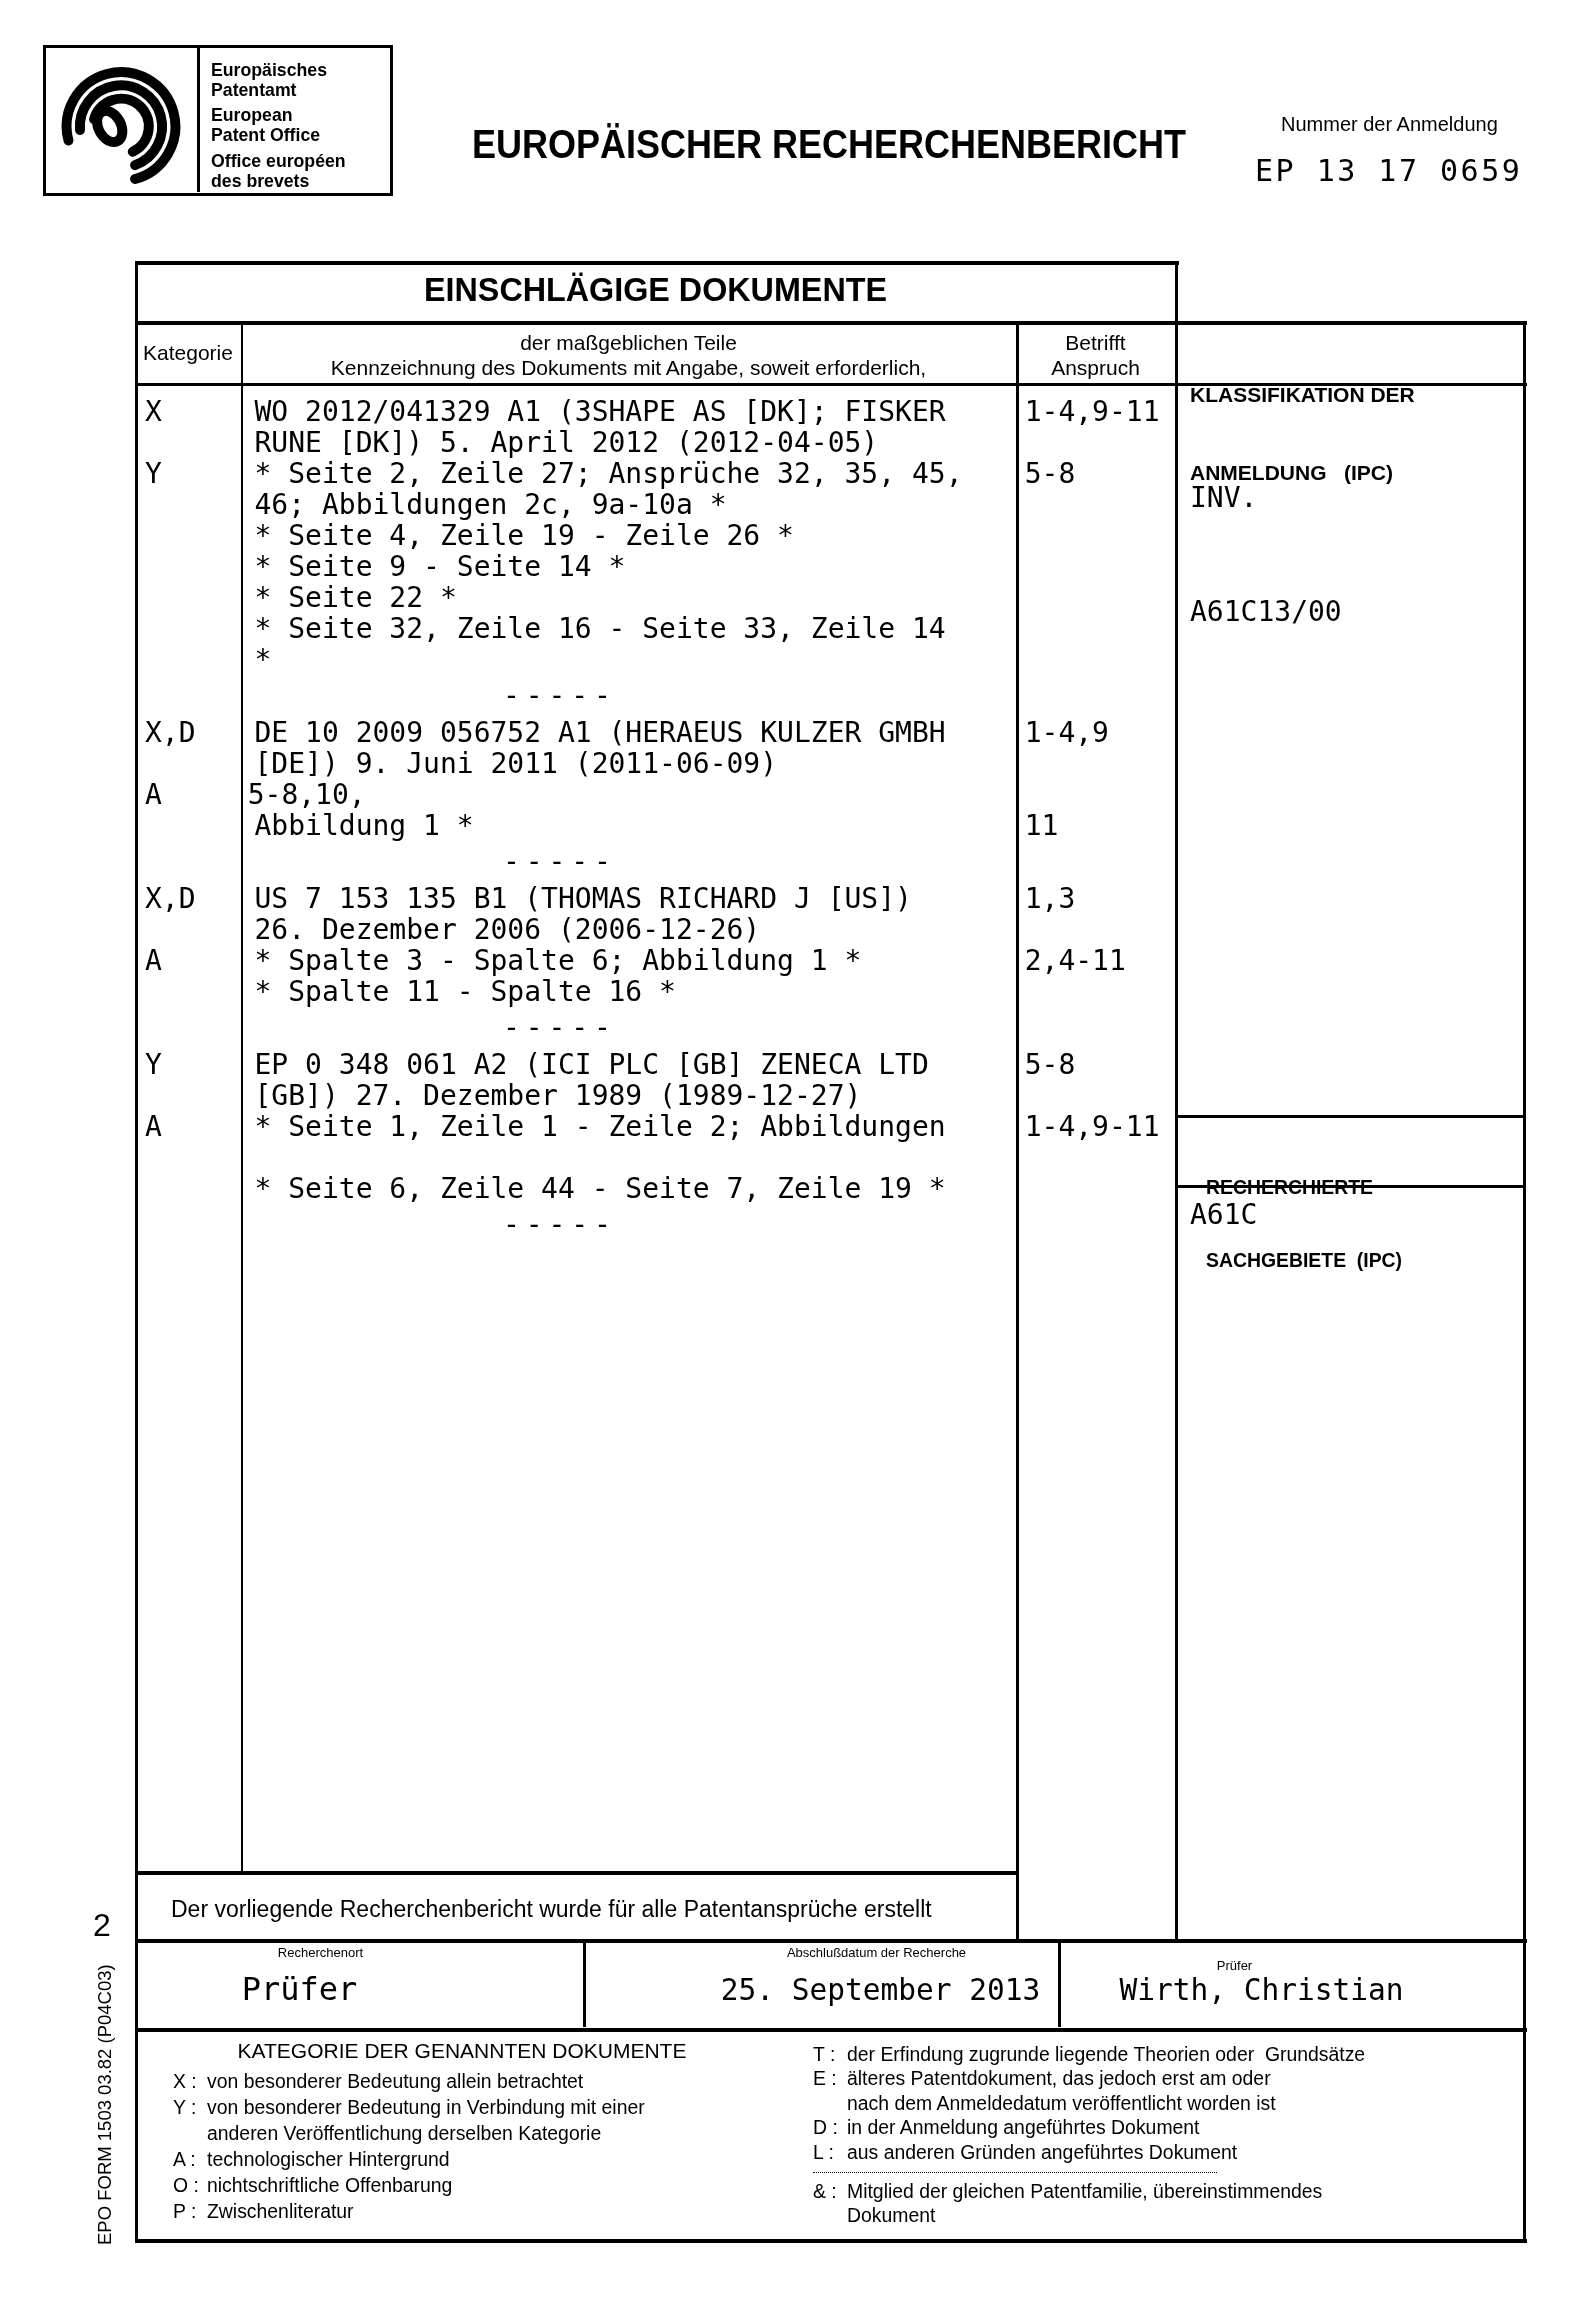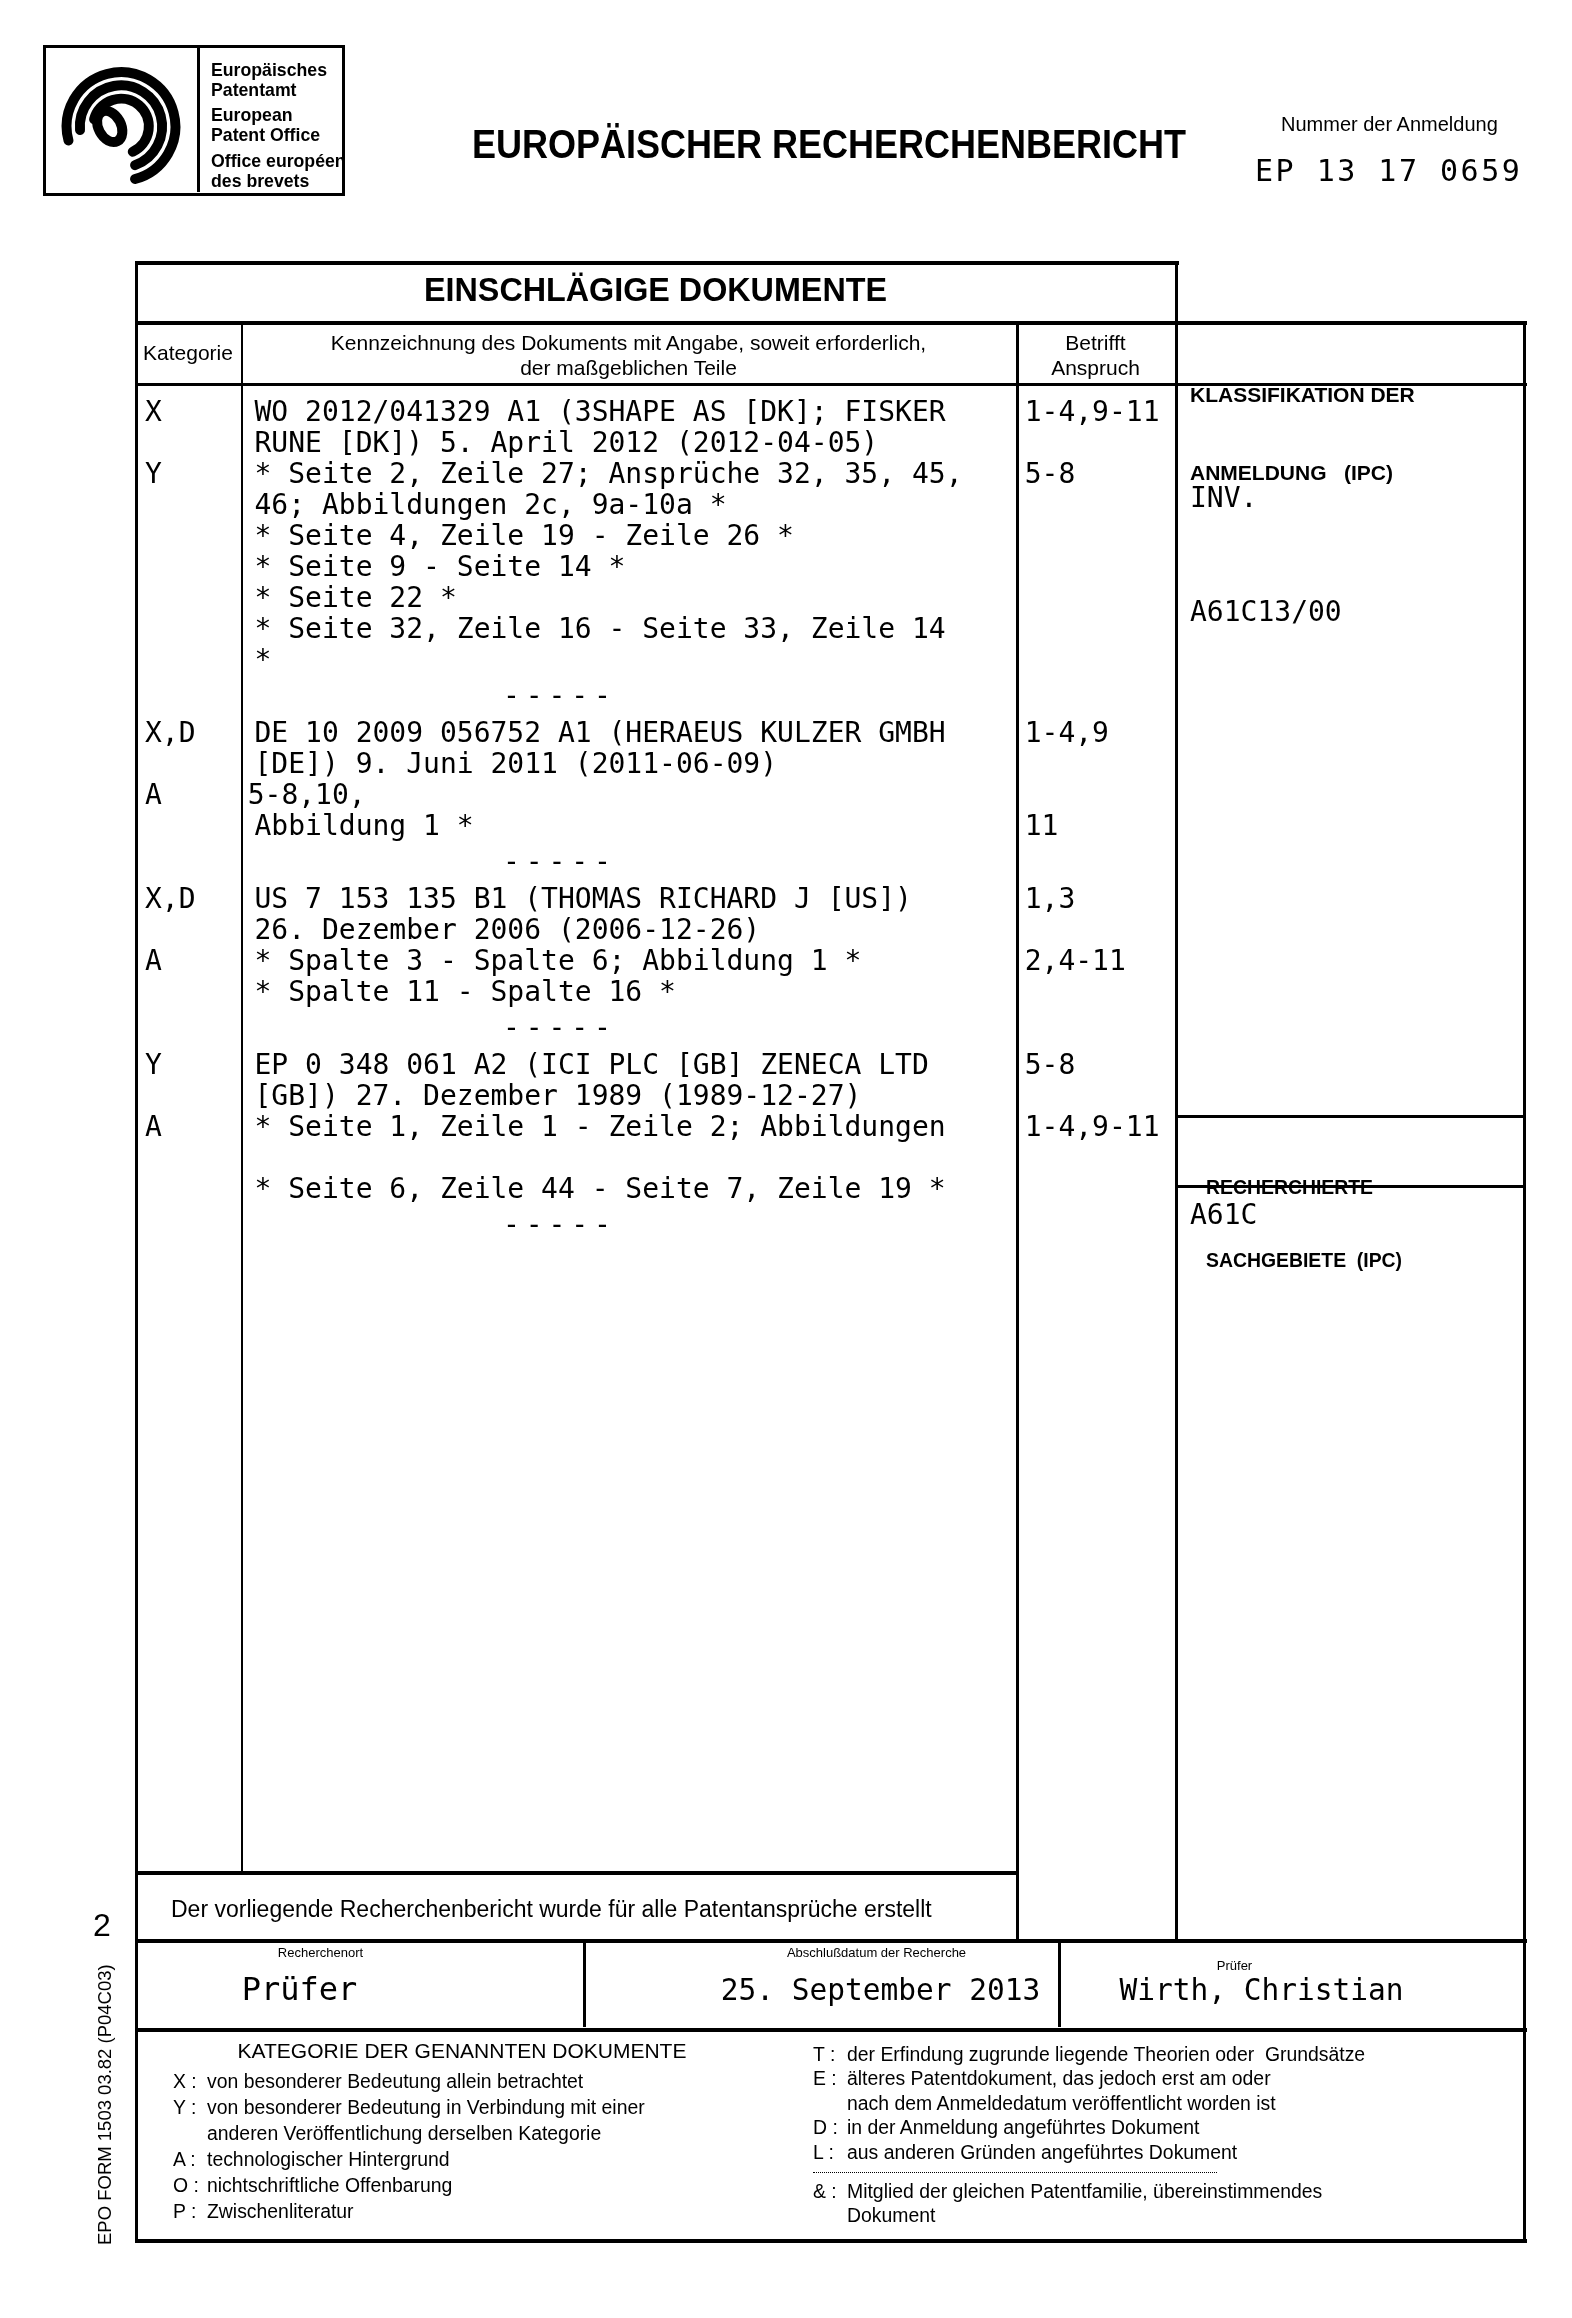--- a/index.html
+++ b/index.html
@@ -6,21 +6,21 @@
   .page{position:relative;width:1572px;height:2319px;background:#fff;color:#000;
         font-family:"Liberation Sans",sans-serif;overflow:hidden;}
   .abs{position:absolute;}
   .ln{position:absolute;background:#000;}
   .mono{font-family:"DejaVu Sans Mono",monospace;}
   .bold{font-weight:bold;}
   .ctr{text-align:center;}
   .pre{white-space:pre;}
 
   
-  .logo-box{left:43px;top:45px;width:302px;height:151px;border:3.4px solid #000;box-sizing:border-box;}
+  .logo-box{left:43px;top:45px;width:350px;height:151px;border:3.4px solid #000;box-sizing:border-box;}
   .logo-divider{left:151px;top:0;width:2.5px;height:144px;}
   .logo-text{left:165px;width:135px;font-size:17.7px;line-height:20px;font-weight:bold;}
   .doc-title{left:472px;top:122px;font-size:40px;font-weight:bold;letter-spacing:0px;
              transform:scaleX(.9);transform-origin:left center;white-space:nowrap;}
   .num-label{left:1281px;top:113px;font-size:20px;}
   .app-number{left:1255px;top:153px;font-size:30px;letter-spacing:2.5px;}
 
   
   .section-title{left:135px;top:270px;width:1041px;font-size:34px;font-weight:bold;
                  transform:scaleX(.95);transform-origin:center;}
@@ -104,22 +104,22 @@
   <span class="ln" style="left:1175px;top:1185px;width:351px;height:3.4px;"></span>
   <span class="ln" style="left:135px;top:1871px;width:884px;height:4.2px;"></span>
   <span class="ln" style="left:135px;top:1939px;width:1392px;height:4.2px;"></span>
   <span class="ln" style="left:135px;top:2028px;width:1392px;height:4.2px;"></span>
   <span class="ln" style="left:583px;top:1939px;width:2.5px;height:88px;"></span>
   <span class="ln" style="left:1058px;top:1939px;width:2.5px;height:88px;"></span>
 
   <div class="abs section-title ctr bold">EINSCHLÄGIGE DOKUMENTE</div>
   <div class="abs hdr" style="left:135px;top:340px;width:106px;text-align:center;">Kategorie</div>
   <div class="abs hdr ctr" style="left:241px;top:330px;width:775px;">
+    <div>der maßgeblichen Teile</div>
     <div>Kennzeichnung des Dokuments mit Angabe, soweit erforderlich,</div>
-    <div>der maßgeblichen Teile</div>
   </div>
   <div class="abs hdr ctr" style="left:1016px;top:330px;width:159px;">
     <div>Betrifft</div>
     <div>Anspruch</div>
   </div>
   <div class="abs klass-hdr pre" style="left:1190px;top:330px;">
     <div>KLASSIFIKATION DER</div>
     <div>ANMELDUNG   (IPC)</div>
   </div>
 

